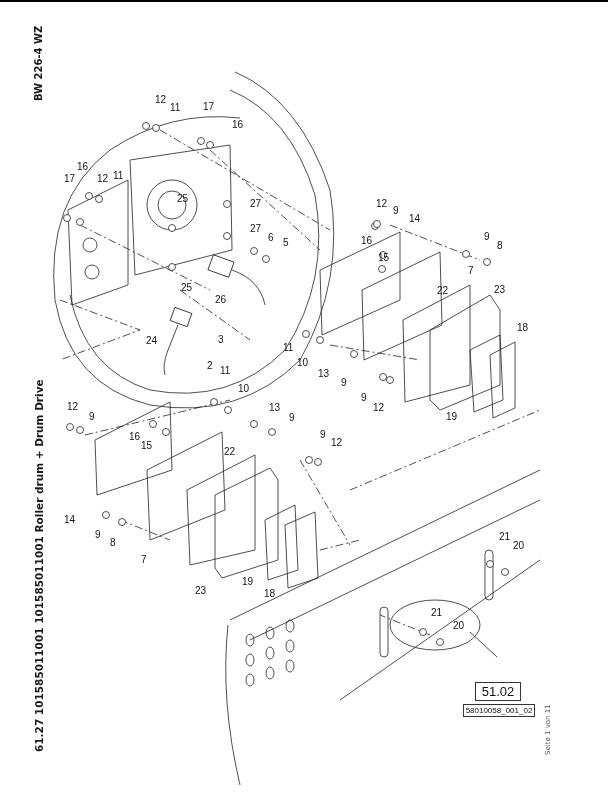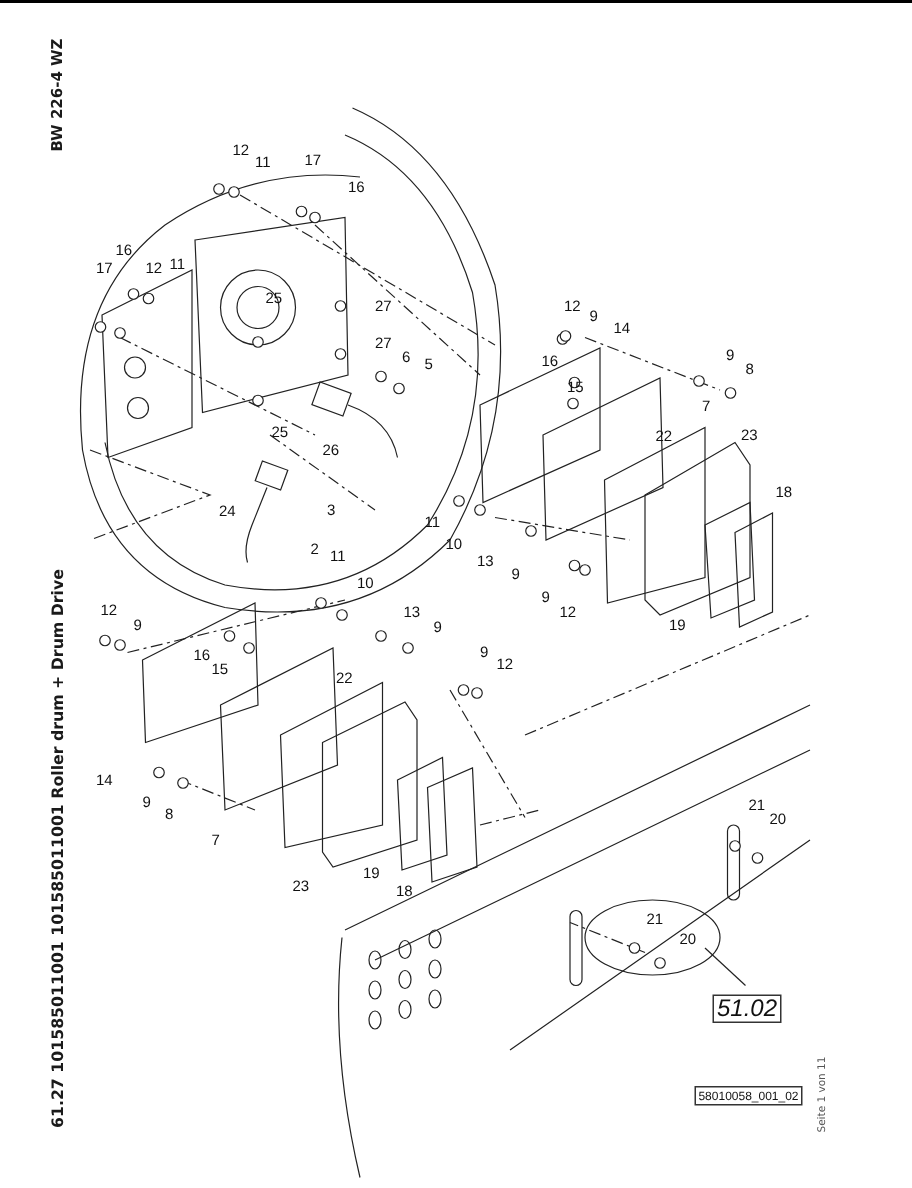--- a/index.html
+++ b/index.html
@@ -9,22 +9,22 @@
   .vtext { position:absolute; white-space:nowrap; transform-origin:left top;
            transform:rotate(-90deg); font-family:"DejaVu Sans", sans-serif;
            font-weight:bold; color:#1a1a1a; }
   #model { left:33px; top:101px; font-size:10px; }
   #title { left:33px; top:752px; font-size:10.5px; }
   #page { left:544px; top:755px; font-size:7px; font-weight:normal; color:#555; }
   svg { position:absolute; left:0; top:0; }
   .lbl { font-family:"Liberation Sans", sans-serif; font-size:10px; fill:#111; }
   .box { position:absolute; border:1px solid #333; background:#fff; text-align:center;
          font-family:"Liberation Sans", sans-serif; color:#111; }
-  #refbox { left:475px; top:663px; width:44px; height:17px; line-height:17px; font-size:16px;font-style:italic; }
-  #drawno { left:463px; top:724px; width:70px; height:11px; line-height:11px; font-size:8px; }
+  #refbox { left:475px; top:682px; width:44px; height:17px; line-height:17px; font-size:13px; }
+  #drawno { left:463px; top:704px; width:70px; height:11px; line-height:11px; font-size:8px; }
 </style>
 </head>
 <body>
 
 <div class="topline"></div>
 <div class="vtext" id="model">BW 226-4 WZ</div>
 <div class="vtext" id="title">61.27 101585011001 101585011001 Roller drum + Drum Drive</div>
 <div class="vtext" id="page">Seite 1 von 11</div>
 
 <svg width="608" height="792" viewBox="0 0 608 792">

